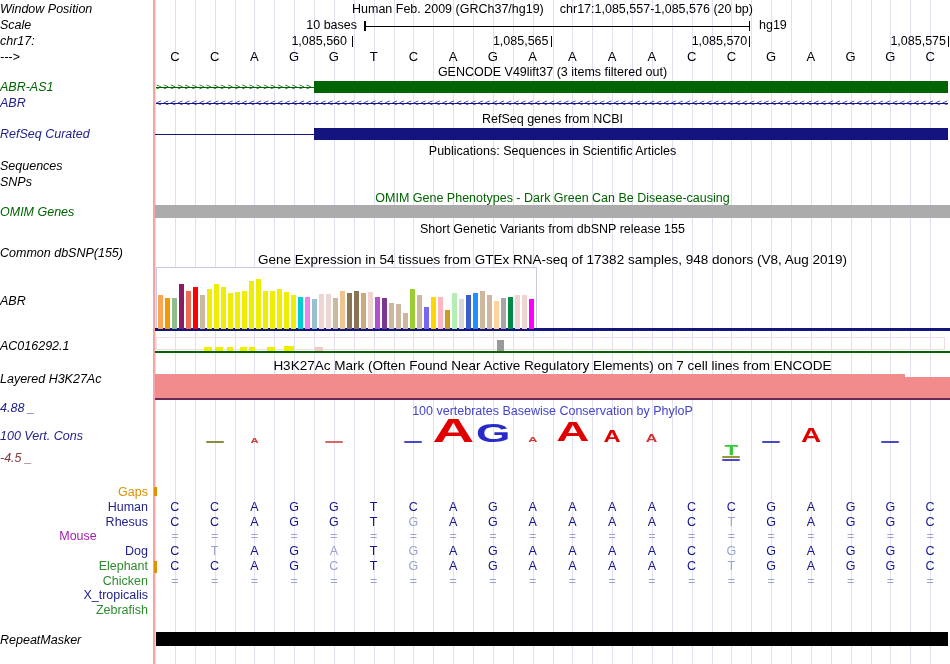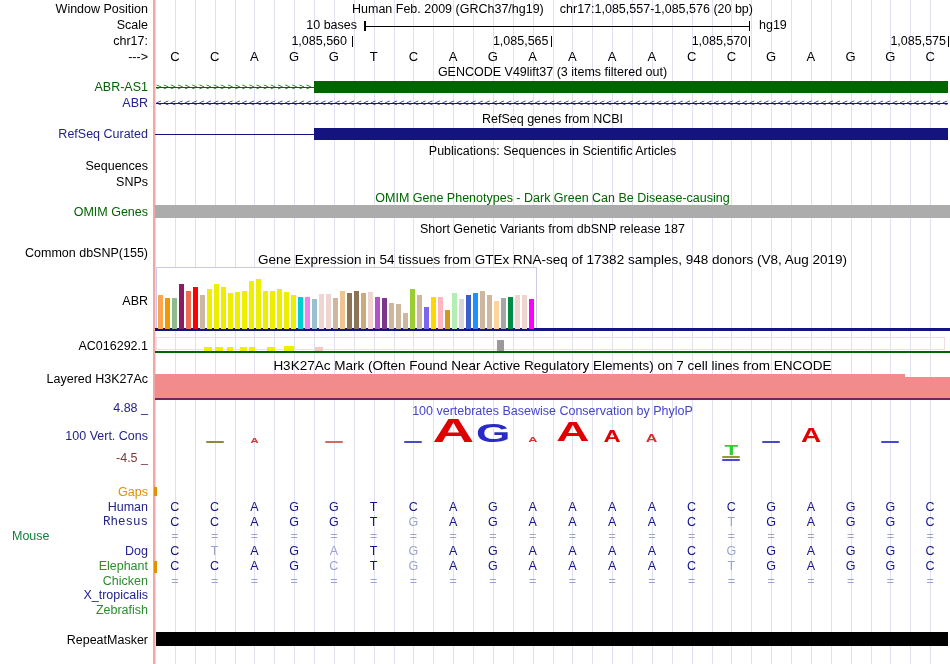--- a/index.html
+++ b/index.html
@@ -6,21 +6,21 @@
   #canvas{
     position:relative;width:950px;height:664px;background:#fff;overflow:hidden;
     font-family:"Liberation Sans",sans-serif;font-size:12.5px;color:#000;
   }
   .abs{position:absolute;}
   .grid{
     position:absolute;left:155px;top:0;width:795px;height:664px;
     background:repeating-linear-gradient(to right,#e0e0f0 0 1px,transparent 1px 19.875px);
   }
   .marker{position:absolute;left:153px;top:0;width:2px;height:664px;background:#f4a6a6;}
-  .lbl{position:absolute;left:0;width:148px;text-align:right;white-space:pre;line-height:14px;}
+  .lbl{position:absolute;left:0;width:148px;white-space:pre;line-height:14px;font-style:italic;}
   .ctitle{position:absolute;left:155px;width:795px;text-align:center;line-height:14px;white-space:pre;}
   .big{font-size:13.5px;}
   .navy{color:#23238C;}
   .green{color:#006400;}
   .tblue{color:#4444CC;}
   .maroon{color:#7A3A3A;}
   .arrowrun{position:absolute;overflow:hidden;white-space:nowrap;font-size:9.5px;letter-spacing:1.6px;line-height:12px;}
   .scalebar{position:absolute;background:#000;}
   .flexctr{display:flex;justify-content:center;gap:16px;}
 </style>
@@ -66,21 +66,21 @@
   <div class="abs" style="left:314px;top:128px;width:634px;height:12px;background:#14147E"></div>
 
   <div class="ctitle" style="top:144px">Publications: Sequences in Scientific Articles</div>
   <div class="lbl" style="top:159px">Sequences</div>
   <div class="lbl" style="top:175px">SNPs</div>
 
   <div class="ctitle green" style="top:191px">OMIM Gene Phenotypes - Dark Green Can Be Disease-causing</div>
   <div class="lbl green" style="top:205px">OMIM Genes</div>
   <div class="abs" style="left:155px;top:205px;width:795px;height:13px;background:#ACACAC"></div>
 
-  <div class="ctitle" style="top:222px">Short Genetic Variants from dbSNP release 187</div>
+  <div class="ctitle" style="top:222px">Short Genetic Variants from dbSNP release 155</div>
   <div class="lbl" style="top:246px">Common dbSNP(155)</div>
 
   <div class="ctitle big" style="top:253px">Gene Expression in 54 tissues from GTEx RNA-seq of 17382 samples, 948 donors (V8, Aug 2019)</div>
   <div class="lbl" style="top:294px">ABR</div>
   <div class="abs" style="left:156px;top:267px;width:381px;height:62px;border:1px solid #C9C9E8;box-sizing:border-box;background:#fff"></div>
   <div id="gtex-bars"></div>
   <div class="abs" style="left:155px;top:327.5px;width:795px;height:3px;background:#14147E"></div>
 
   <div class="lbl" style="top:339px">AC016292.1</div>
   <div class="abs" style="left:156px;top:337px;width:789px;height:13px;border:1px solid #F2DCE2;box-sizing:border-box"></div>
@@ -244,42 +244,42 @@
     <div style="position: absolute; left: 562.375px; top: 500px; width: 20px; text-align: center; font-size: 12.5px; line-height: 14px; color: rgb(20, 20, 140);">A</div>
     <div style="position: absolute; left: 602.125px; top: 500px; width: 20px; text-align: center; font-size: 12.5px; line-height: 14px; color: rgb(20, 20, 140);">A</div>
     <div style="position: absolute; left: 641.875px; top: 500px; width: 20px; text-align: center; font-size: 12.5px; line-height: 14px; color: rgb(20, 20, 140);">A</div>
     <div style="position: absolute; left: 681.625px; top: 500px; width: 20px; text-align: center; font-size: 12.5px; line-height: 14px; color: rgb(20, 20, 140);">C</div>
     <div style="position: absolute; left: 721.375px; top: 500px; width: 20px; text-align: center; font-size: 12.5px; line-height: 14px; color: rgb(20, 20, 140);">C</div>
     <div style="position: absolute; left: 761.125px; top: 500px; width: 20px; text-align: center; font-size: 12.5px; line-height: 14px; color: rgb(20, 20, 140);">G</div>
     <div style="position: absolute; left: 800.875px; top: 500px; width: 20px; text-align: center; font-size: 12.5px; line-height: 14px; color: rgb(20, 20, 140);">A</div>
     <div style="position: absolute; left: 840.625px; top: 500px; width: 20px; text-align: center; font-size: 12.5px; line-height: 14px; color: rgb(20, 20, 140);">G</div>
     <div style="position: absolute; left: 880.375px; top: 500px; width: 20px; text-align: center; font-size: 12.5px; line-height: 14px; color: rgb(20, 20, 140);">G</div>
     <div style="position: absolute; left: 920.125px; top: 500px; width: 20px; text-align: center; font-size: 12.5px; line-height: 14px; color: rgb(20, 20, 140);">C</div>
-    <div style="position: absolute; left: 0px; top: 514.5px; width: 148px; text-align: right; line-height: 14px; color: rgb(35, 35, 140); white-space: nowrap; font-family: Liberation Mono, monospace;">Rhesus</div>
+    <div style="position: absolute; left: 0px; top: 514.5px; width: 148px; text-align: right; line-height: 14px; color: rgb(35, 35, 140); white-space: nowrap;">Rhesus</div>
     <div style="position: absolute; left: 164.875px; top: 514.5px; width: 20px; text-align: center; font-size: 12.5px; line-height: 14px; color: rgb(20, 20, 140);">C</div>
     <div style="position: absolute; left: 204.625px; top: 514.5px; width: 20px; text-align: center; font-size: 12.5px; line-height: 14px; color: rgb(20, 20, 140);">C</div>
     <div style="position: absolute; left: 244.375px; top: 514.5px; width: 20px; text-align: center; font-size: 12.5px; line-height: 14px; color: rgb(20, 20, 140);">A</div>
     <div style="position: absolute; left: 284.125px; top: 514.5px; width: 20px; text-align: center; font-size: 12.5px; line-height: 14px; color: rgb(20, 20, 140);">G</div>
     <div style="position: absolute; left: 323.875px; top: 514.5px; width: 20px; text-align: center; font-size: 12.5px; line-height: 14px; color: rgb(20, 20, 140);">G</div>
     <div style="position: absolute; left: 363.625px; top: 514.5px; width: 20px; text-align: center; font-size: 12.5px; line-height: 14px; color: rgb(20, 20, 140);">T</div>
     <div style="position: absolute; left: 403.375px; top: 514.5px; width: 20px; text-align: center; font-size: 12.5px; line-height: 14px; color: rgb(154, 163, 206);">G</div>
     <div style="position: absolute; left: 443.125px; top: 514.5px; width: 20px; text-align: center; font-size: 12.5px; line-height: 14px; color: rgb(20, 20, 140);">A</div>
     <div style="position: absolute; left: 482.875px; top: 514.5px; width: 20px; text-align: center; font-size: 12.5px; line-height: 14px; color: rgb(20, 20, 140);">G</div>
     <div style="position: absolute; left: 522.625px; top: 514.5px; width: 20px; text-align: center; font-size: 12.5px; line-height: 14px; color: rgb(20, 20, 140);">A</div>
     <div style="position: absolute; left: 562.375px; top: 514.5px; width: 20px; text-align: center; font-size: 12.5px; line-height: 14px; color: rgb(20, 20, 140);">A</div>
     <div style="position: absolute; left: 602.125px; top: 514.5px; width: 20px; text-align: center; font-size: 12.5px; line-height: 14px; color: rgb(20, 20, 140);">A</div>
     <div style="position: absolute; left: 641.875px; top: 514.5px; width: 20px; text-align: center; font-size: 12.5px; line-height: 14px; color: rgb(20, 20, 140);">A</div>
     <div style="position: absolute; left: 681.625px; top: 514.5px; width: 20px; text-align: center; font-size: 12.5px; line-height: 14px; color: rgb(20, 20, 140);">C</div>
     <div style="position: absolute; left: 721.375px; top: 514.5px; width: 20px; text-align: center; font-size: 12.5px; line-height: 14px; color: rgb(154, 163, 206);">T</div>
     <div style="position: absolute; left: 761.125px; top: 514.5px; width: 20px; text-align: center; font-size: 12.5px; line-height: 14px; color: rgb(20, 20, 140);">G</div>
     <div style="position: absolute; left: 800.875px; top: 514.5px; width: 20px; text-align: center; font-size: 12.5px; line-height: 14px; color: rgb(20, 20, 140);">A</div>
     <div style="position: absolute; left: 840.625px; top: 514.5px; width: 20px; text-align: center; font-size: 12.5px; line-height: 14px; color: rgb(20, 20, 140);">G</div>
     <div style="position: absolute; left: 880.375px; top: 514.5px; width: 20px; text-align: center; font-size: 12.5px; line-height: 14px; color: rgb(20, 20, 140);">G</div>
     <div style="position: absolute; left: 920.125px; top: 514.5px; width: 20px; text-align: center; font-size: 12.5px; line-height: 14px; color: rgb(20, 20, 140);">C</div>
-    <div style="position: absolute; left: 12px; top: 529px; width: 148px; text-align: left; line-height: 14px; color: #15803d; white-space: nowrap;">Mouse</div>
+    <div style="position: absolute; left: 4px; top: 529px; width: 148px; text-align: center; line-height: 14px; color: #a21caf; white-space: nowrap;">Mouse</div>
     <div style="position: absolute; left: 164.875px; top: 529px; width: 20px; text-align: center; font-size: 12.5px; line-height: 14px; color: rgb(154, 163, 206);">=</div>
     <div style="position: absolute; left: 204.625px; top: 529px; width: 20px; text-align: center; font-size: 12.5px; line-height: 14px; color: rgb(154, 163, 206);">=</div>
     <div style="position: absolute; left: 244.375px; top: 529px; width: 20px; text-align: center; font-size: 12.5px; line-height: 14px; color: rgb(154, 163, 206);">=</div>
     <div style="position: absolute; left: 284.125px; top: 529px; width: 20px; text-align: center; font-size: 12.5px; line-height: 14px; color: rgb(154, 163, 206);">=</div>
     <div style="position: absolute; left: 323.875px; top: 529px; width: 20px; text-align: center; font-size: 12.5px; line-height: 14px; color: rgb(154, 163, 206);">=</div>
     <div style="position: absolute; left: 363.625px; top: 529px; width: 20px; text-align: center; font-size: 12.5px; line-height: 14px; color: rgb(154, 163, 206);">=</div>
     <div style="position: absolute; left: 403.375px; top: 529px; width: 20px; text-align: center; font-size: 12.5px; line-height: 14px; color: rgb(154, 163, 206);">=</div>
     <div style="position: absolute; left: 443.125px; top: 529px; width: 20px; text-align: center; font-size: 12.5px; line-height: 14px; color: rgb(154, 163, 206);">=</div>
     <div style="position: absolute; left: 482.875px; top: 529px; width: 20px; text-align: center; font-size: 12.5px; line-height: 14px; color: rgb(154, 163, 206);">=</div>
     <div style="position: absolute; left: 522.625px; top: 529px; width: 20px; text-align: center; font-size: 12.5px; line-height: 14px; color: rgb(154, 163, 206);">=</div>

